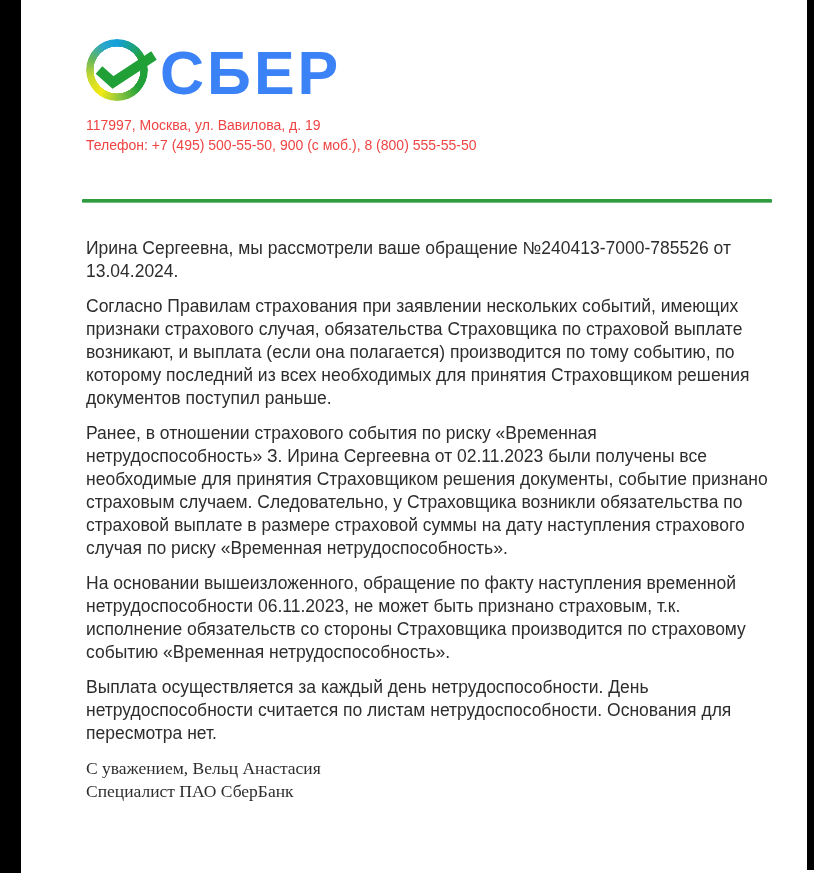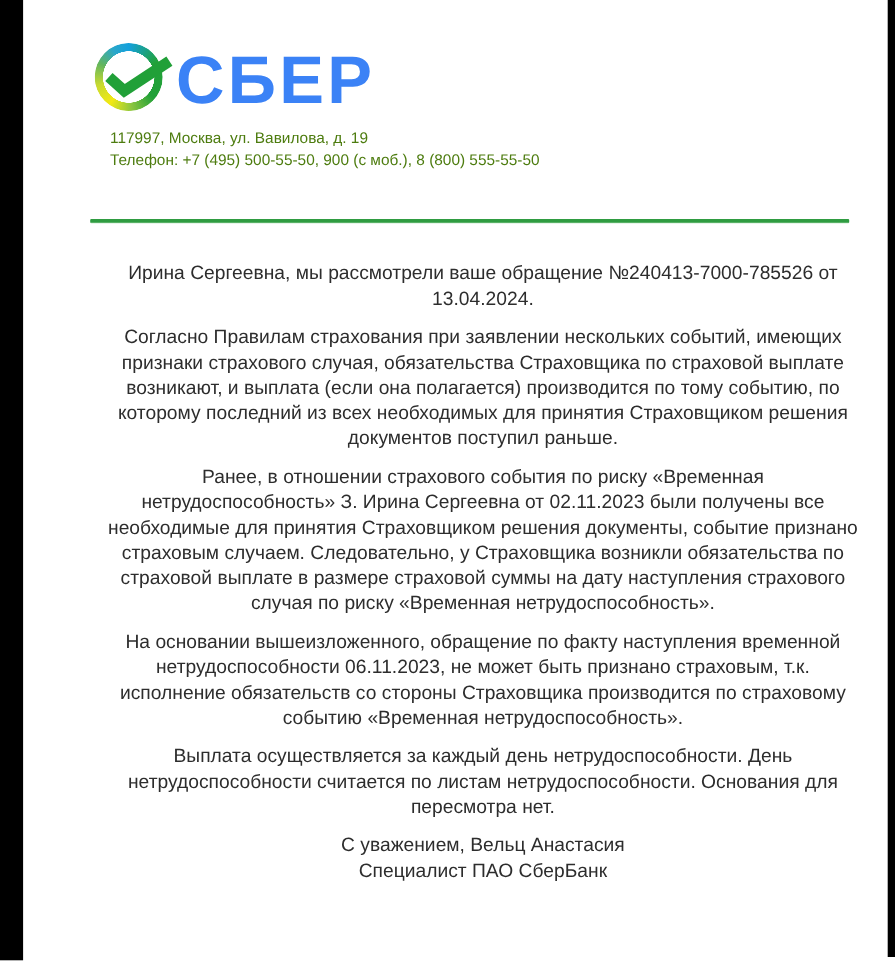--- a/index.html
+++ b/index.html
@@ -40,38 +40,38 @@
     color:#3b82f6;
     font-size:61px;
     font-weight:700;
     letter-spacing:3px;
     line-height:62px;
     padding-top:6px;
   }
 
   
   .contacts{
-    position:absolute;left:100px;top:116px;
-    font-size:14px;line-height:19.7px;color:#4d7c0f;
+    position:absolute;left:86px;top:116px;
+    font-size:14px;line-height:19.7px;color:#ef4444;
   }
 
   
   .green-rule{
     position:absolute;left:82px;top:199px;width:690px;height:4px;
     background:linear-gradient(#2f9c41 72%, #a5d8ab);
     border-radius:1px;
   }
 
   
   .letter{
     position:absolute;left:86px;top:237px;width:706px;
     font-size:17.5px;line-height:23px;color:#2d2d2d;
   }
-  .letter p{margin:0 0 12px 0;white-space:pre-line;text-align:center;}
-  .letter p:last-child{margin-bottom:4px;}
+  .letter p{margin:0 0 12px 0;white-space:pre-line;}
+  .letter p:last-child{margin-bottom:4px;font-family:Liberation Serif, serif;}
 </style>
 </head>
 <body>
 
 <div class="stage">
 
   <div class="edge edge-left"></div>
   <div class="edge edge-right"></div>
 
   <div class="logo">

